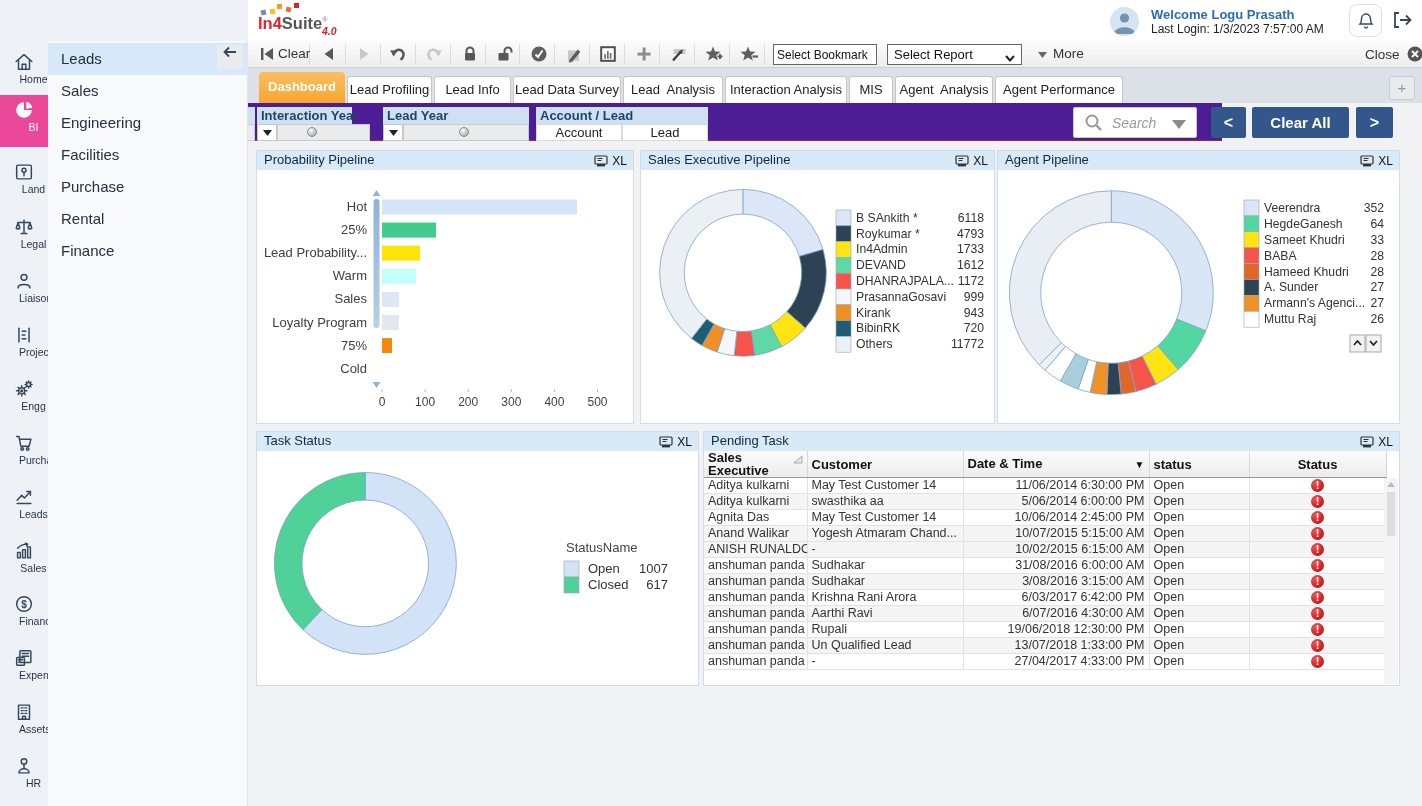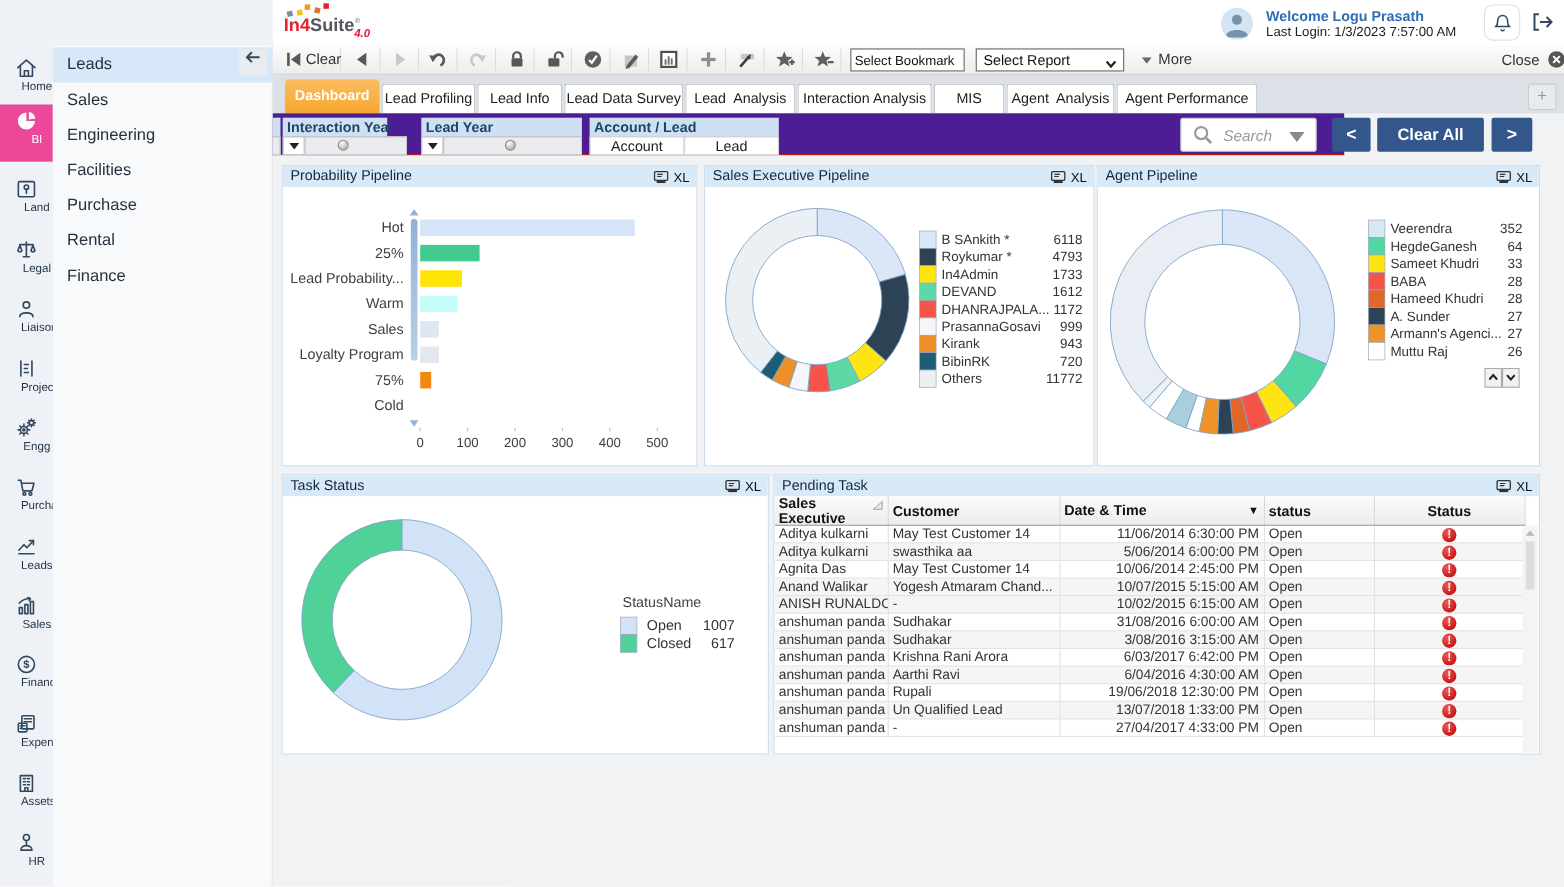--- a/index.html
+++ b/index.html
@@ -320,21 +320,21 @@
 </div>
 
 <div class="tabrow">
 <div style="width:11px;float:left"></div>
 <div class="tab active" style="width:86px">Dashboard</div>
 <div class="tab" style="width:85px">Lead Profiling</div>
 <div class="tab" style="width:77px">Lead Info</div>
 <div class="tab" style="width:108px">Lead Data Survey</div>
 <div class="tab" style="width:100px">Lead&nbsp; Analysis</div>
 <div class="tab" style="width:122px">Interaction Analysis</div>
-<div class="tab" style="width:64px">MIS</div>
+<div class="tab" style="width:44px">MIS</div>
 <div class="tab" style="width:98px">Agent&nbsp; Analysis</div>
 <div class="tab" style="width:128px">Agent Performance</div>
 <div class="plusbtn">+</div>
 </div>
 
 <div class="filterrow">
 <div style="position:absolute;left:0;top:4px;width:7px;height:17px;background:#cfe0f2"></div>
       <div style="position:absolute;left:0;top:21px;width:7px;height:17px;background:#e9ebed;border:1px solid #c8ccd0;border-left:none"></div>
 <div class="fgroup" style="left:9px;width:113px">
 <div class="fhead" style="width:95px">Interaction Year</div>
@@ -653,21 +653,21 @@
 <tr>
             <td>anshuman panda</td>
             <td>Krishna Rani Arora</td>
             <td class="dt">6/03/2017 6:42:00 PM</td>
             <td>Open</td>
             <td class="st"><span class="alert">!</span></td>
           </tr>
 <tr class="alt">
             <td>anshuman panda</td>
             <td>Aarthi Ravi</td>
-            <td class="dt">6/04/2016 4:30:00 AM</td>
+            <td class="dt">6/07/2016 4:30:00 AM</td>
             <td>Open</td>
             <td class="st"><span class="alert">!</span></td>
           </tr>
 <tr>
             <td>anshuman panda</td>
             <td>Rupali</td>
             <td class="dt">19/06/2018 12:30:00 PM</td>
             <td>Open</td>
             <td class="st"><span class="alert">!</span></td>
           </tr>

